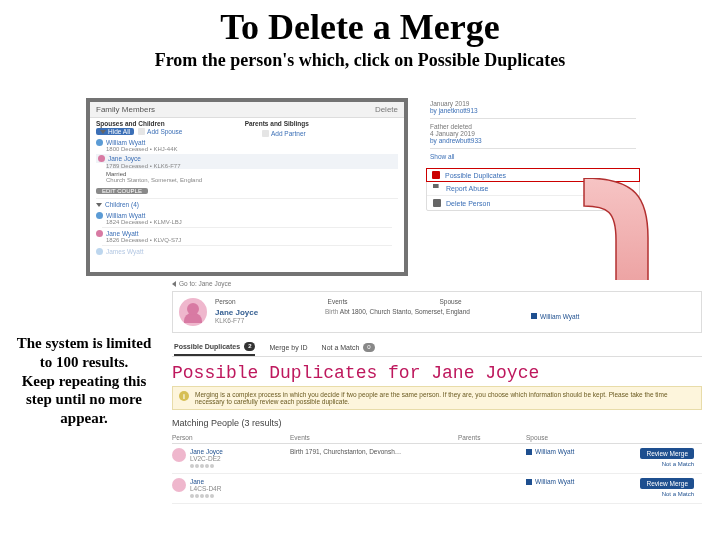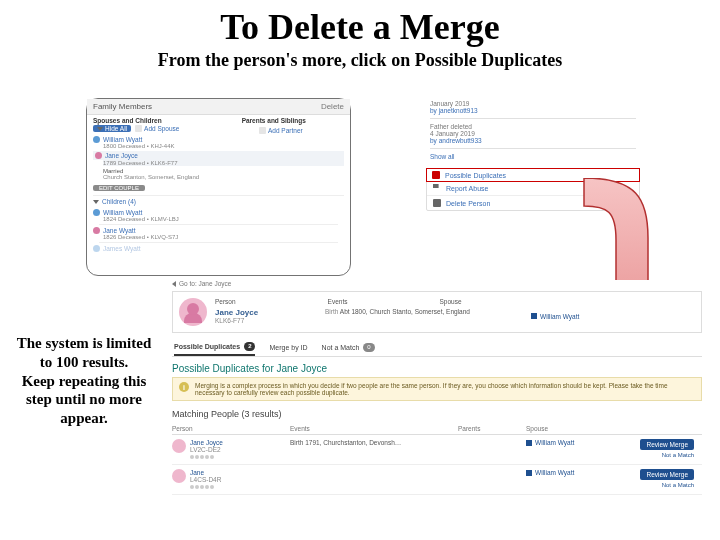--- a/index.html
+++ b/index.html
@@ -18,22 +18,22 @@
   
   .topshot {
     position: absolute;
     left: 86px;
     top: 98px;
     width: 554px;
     height: 178px;
     background: #fff;
   }
   .panel-left {
-    position: absolute; left:0; top:0; width:265px; height:178px;
-    border: 1px solid #737373; border-radius: 12px; background:#fff;
+    position: absolute; left:0; top:0; width:322px; height:178px;
+    border: 4px solid #737373; border-radius: 0; background:#fff;
     font-size: 7px; color:#555;
   }
   .panel-left .hdr {
     background:#f2f2f2; border-bottom:1px solid #ddd; height:16px; line-height:16px;
     padding:0 6px; font-size:8px; color:#555; display:flex; justify-content:space-between;
   }
   .panel-left .cols { display:flex; height:10px; padding:2px 6px; gap:80px; font-size:6.5px; color:#666;}
   .panel-left .col-label { font-weight:600; color:#333; }
   .hide-add { display:flex; gap:4px; padding:0 6px; font-size:6.5px; }
   .hide-add .hidebtn { background:#3b6fb6; color:#fff; padding:0 4px; border-radius:2px; display:inline-flex; align-items:center; gap:2px;}
@@ -92,21 +92,21 @@
   .colgroup { display:flex; gap:92px; font-size:6.5px; color:#666;}
   .colgroup .hd { color:#555;}
   .spouse-link { color:#1e4f8f; font-size:6.5px; display:flex; align-items:center; gap:3px;}
   .sq-blue { width:6px;height:6px;background:#1e4f8f;display:inline-block;}
 
   .tabs { display:flex; gap:14px; border-bottom:1px solid #ddd; margin-top:6px; font-size:7px; color:#444; padding-left:2px;}
   .tabs .tab { padding:3px 0; display:flex; align-items:center; gap:4px;}
   .tabs .tab.active { border-bottom:2px solid #333; font-weight:600;}
   .badge { background:#333; color:#fff; border-radius:6px; font-size:6px; padding:0 4px; line-height:9px;}
   .badge.grey { background:#888;}
-  .dup-title { font-family: Liberation Sans, sans-serif; font-size:10px; color:#0f766e; margin:6px 0 3px;}
+  .dup-title { font-family: Liberation Mono, monospace; font-size:18px; color:#be185d; margin:6px 0 3px;}
   .infobox { background:#fdf5dc; border:1px solid #e8dca9; padding:4px 6px; font-size:6.5px; color:#6a5a20; display:flex; gap:6px;}
   .infobox .i-ico { width:10px;height:10px;border-radius:50%;background:#d6bf55;color:#fff;font-weight:700;display:inline-flex;align-items:center;justify-content:center;font-size:7px;flex-shrink:0;}
   .matching-hdr { font-size:9px; color:#444; margin:8px 0 4px;}
 
   .match-table .mt-head { display:flex; font-size:6.5px; color:#777; border-bottom:1px solid #ddd; padding:2px 0;}
   .mc-person{width:118px;} .mc-events{width:168px;} .mc-parents{width:68px;} .mc-spouse{width:88px;} .mc-action{width:80px; text-align:right;}
   .mt-row { display:flex; align-items:flex-start; padding:4px 0; border-bottom:1px solid #eee; font-size:6.5px;}
   .mini-av { width:14px;height:14px;border-radius:50%; background:#efb7cd; flex-shrink:0; margin-right:4px; }
   .mt-pname { color:#1e4f8f;}
   .mt-pid { color:#888;}
@@ -117,21 +117,21 @@
   
   .sidenote {
     position:absolute; left:14px; top:334px; width:140px;
     font-family:"Times New Roman", serif; font-size:15px; font-weight:700; text-align:center; line-height:1.25;
   }
 </style>
 </head>
 <body>
 
 <div class="title">To Delete a Merge</div>
-<div class="subtitle">From the person's more, click on Possible  Duplicates</div>
+<div class="subtitle">From the person's which, click on Possible  Duplicates</div>
 
 <div class="topshot">
 
   <div class="panel-left">
     <div class="hdr">
       <span>Family Members</span>
       <span class="close-x">Delete</span>
     </div>
     <div class="cols">
       <span class="col-label">Spouses and Children</span>

